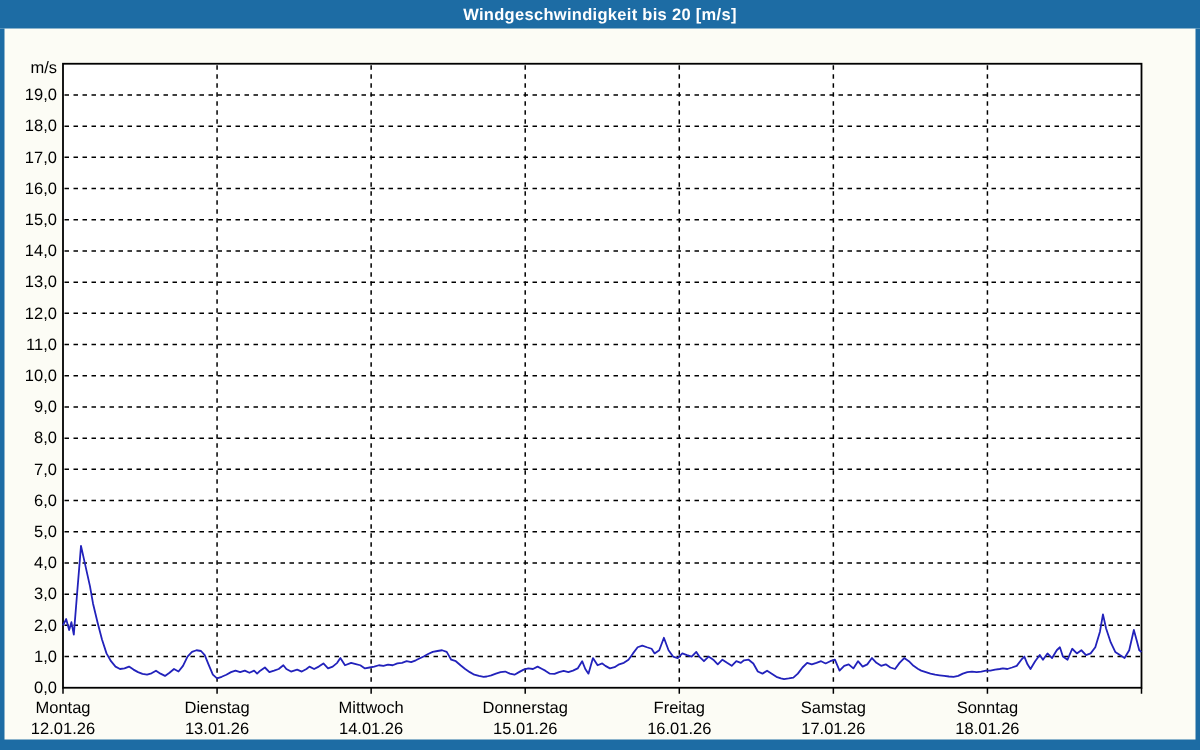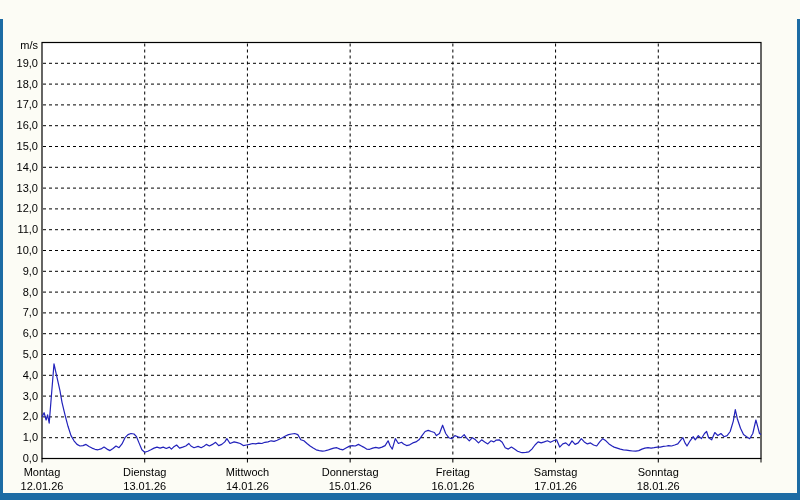--- a/index.html
+++ b/index.html
@@ -14,20 +14,23 @@
   .frame-left{left:0;}
   .frame-right{right:0;}
   .frame-bottom{position:absolute;left:0;bottom:0;width:800px;height:7px;}
   .chart-area{position:absolute;left:3px;top:19px;width:794px;height:494px;}
   svg text{font-family:"Liberation Sans",sans-serif;fill:#000000;}
 </style>
 </head>
 <body>
 
 <div class="window" style="background: rgb(252, 252, 245);">
+  <div class="title-bar" style="background: rgb(29, 108, 164);">
+    <span>Windgeschwindigkeit bis 20 [m/s]</span>
+  </div>
   <div class="frame-left" style="background: rgb(29, 108, 164);"></div>
   <div class="frame-right" style="background: rgb(29, 108, 164);"></div>
   <div class="frame-bottom" style="background: rgb(29, 108, 164);"></div>
   <div class="chart-area">
     <svg id="chart" width="794" height="474" viewBox="0 0 794 474">
         <rect x="39" y="23.5" width="719" height="416" fill="#ffffff" stroke="#000" stroke-width="1.2"></rect>
         <line x1="40" y1="418.7" x2="757" y2="418.7" stroke="#000" stroke-width="1" stroke-dasharray="3,3"></line>
         <line x1="40" y1="397.9" x2="757" y2="397.9" stroke="#000" stroke-width="1" stroke-dasharray="3,3"></line>
         <line x1="40" y1="377.1" x2="757" y2="377.1" stroke="#000" stroke-width="1" stroke-dasharray="3,3"></line>
         <line x1="40" y1="356.3" x2="757" y2="356.3" stroke="#000" stroke-width="1" stroke-dasharray="3,3"></line>

